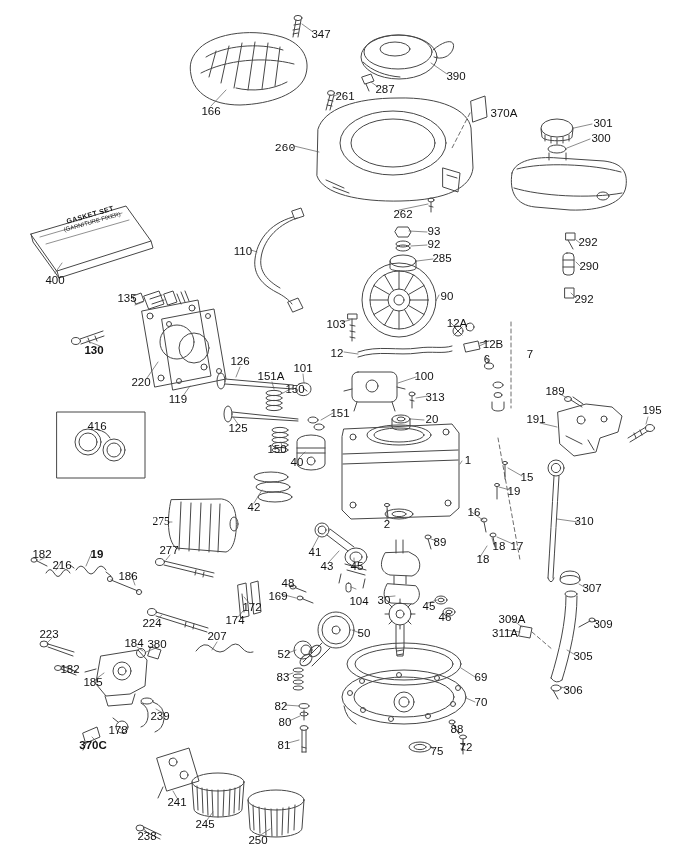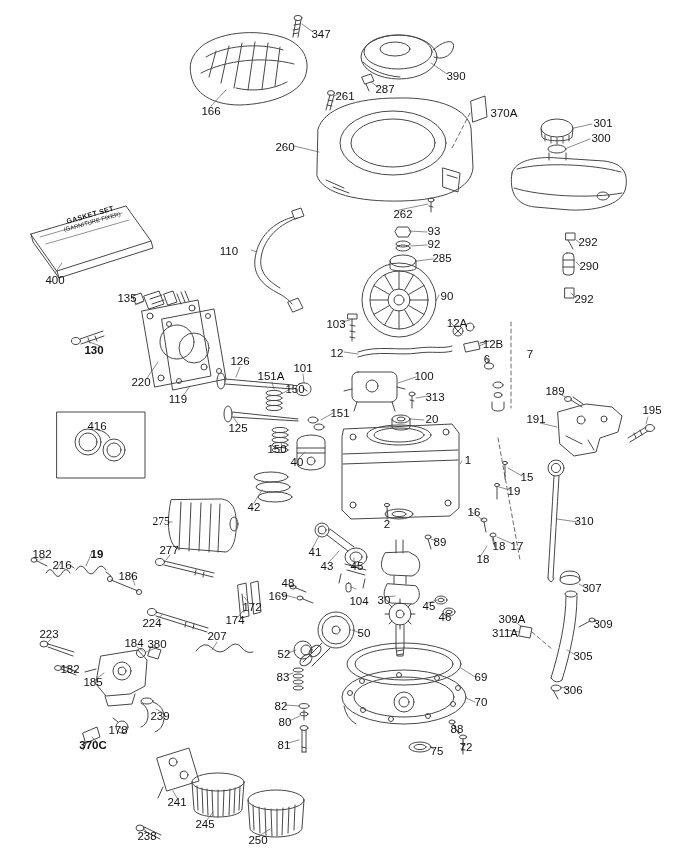--- a/index.html
+++ b/index.html
@@ -519,25 +519,25 @@
 
 <div class="labels-layer">
       <div class="part-label" style="left: 321px; top: 35px;">347</div>
       <div class="part-label" style="left: 456px; top: 77px;">390</div>
       <div class="part-label" style="left: 385px; top: 90px;">287</div>
       <div class="part-label" style="left: 345px; top: 97px;">261</div>
       <div class="part-label" style="left: 211px; top: 112px;">166</div>
       <div class="part-label" style="left: 504px; top: 114px;">370A</div>
       <div class="part-label" style="left: 603px; top: 124px;">301</div>
       <div class="part-label" style="left: 601px; top: 139px;">300</div>
-      <div class="part-label" style="left: 285px; top: 148px;">260</div>
+      <div class="part-label" style="left: 285px; top: 148px; font-family: Liberation Mono, monospace;">260</div>
       <div class="part-label" style="left: 403px; top: 215px;">262</div>
       <div class="part-label" style="left: 434px; top: 232px;">93</div>
       <div class="part-label" style="left: 434px; top: 245px;">92</div>
-      <div class="part-label" style="left: 229px; top: 252px;">110</div>
+      <div class="part-label" style="left: 243px; top: 252px;">110</div>
       <div class="part-label" style="left: 442px; top: 259px;">285</div>
       <div class="part-label" style="left: 588px; top: 243px;">292</div>
       <div class="part-label" style="left: 589px; top: 267px;">290</div>
       <div class="part-label" style="left: 55px; top: 281px;">400</div>
       <div class="part-label" style="left: 447px; top: 297px;">90</div>
       <div class="part-label" style="left: 127px; top: 299px;">135</div>
       <div class="part-label" style="left: 584px; top: 300px;">292</div>
       <div class="part-label" style="left: 336px; top: 325px;">103</div>
       <div class="part-label" style="left: 457px; top: 324px;">12A</div>
       <div class="part-label bold" style="left: 94px; top: 351px;">130</div>

